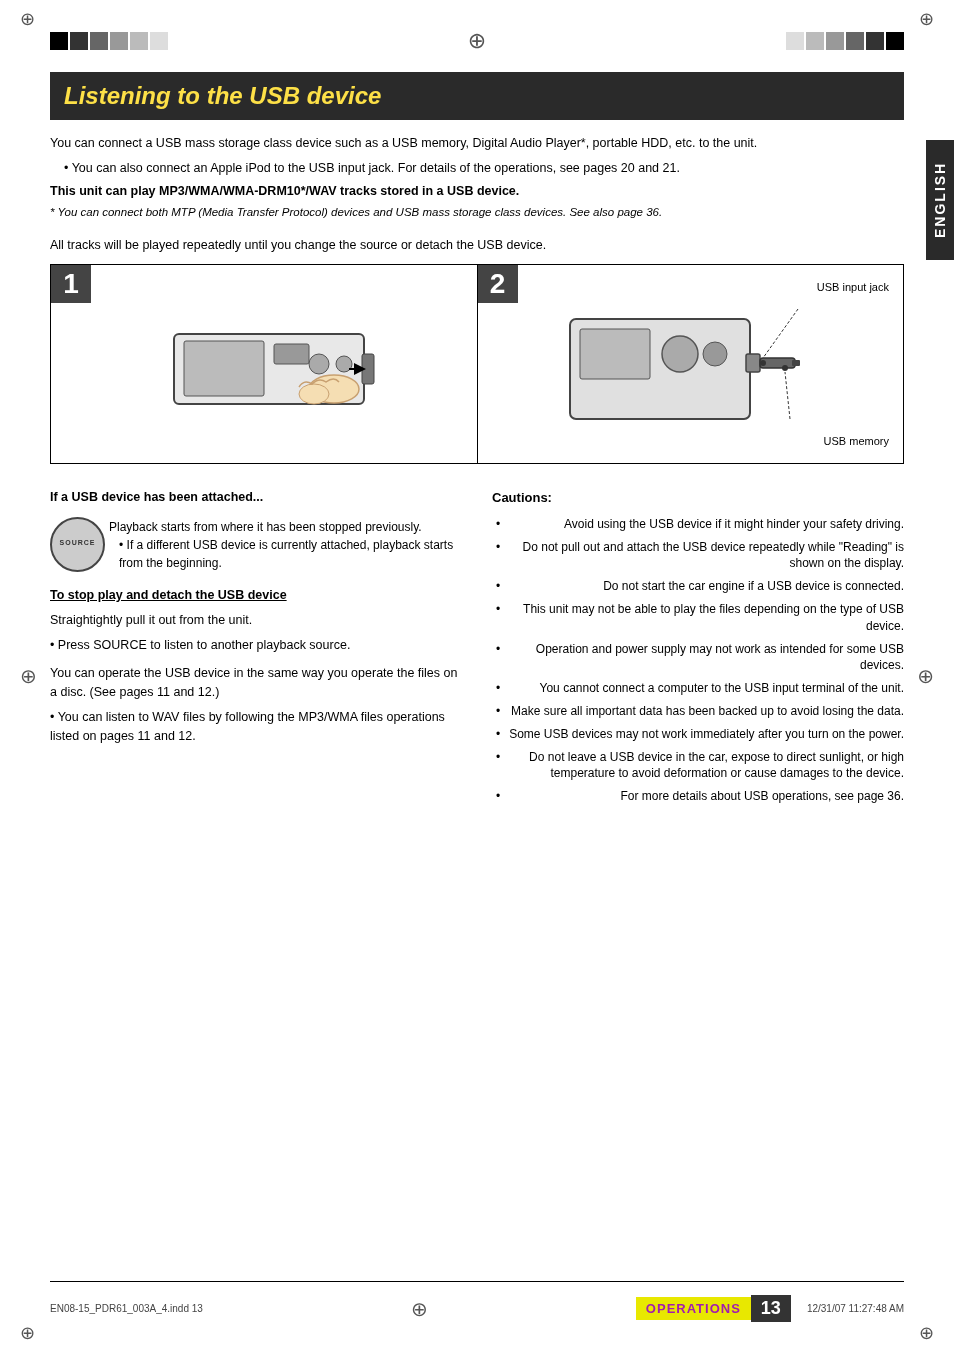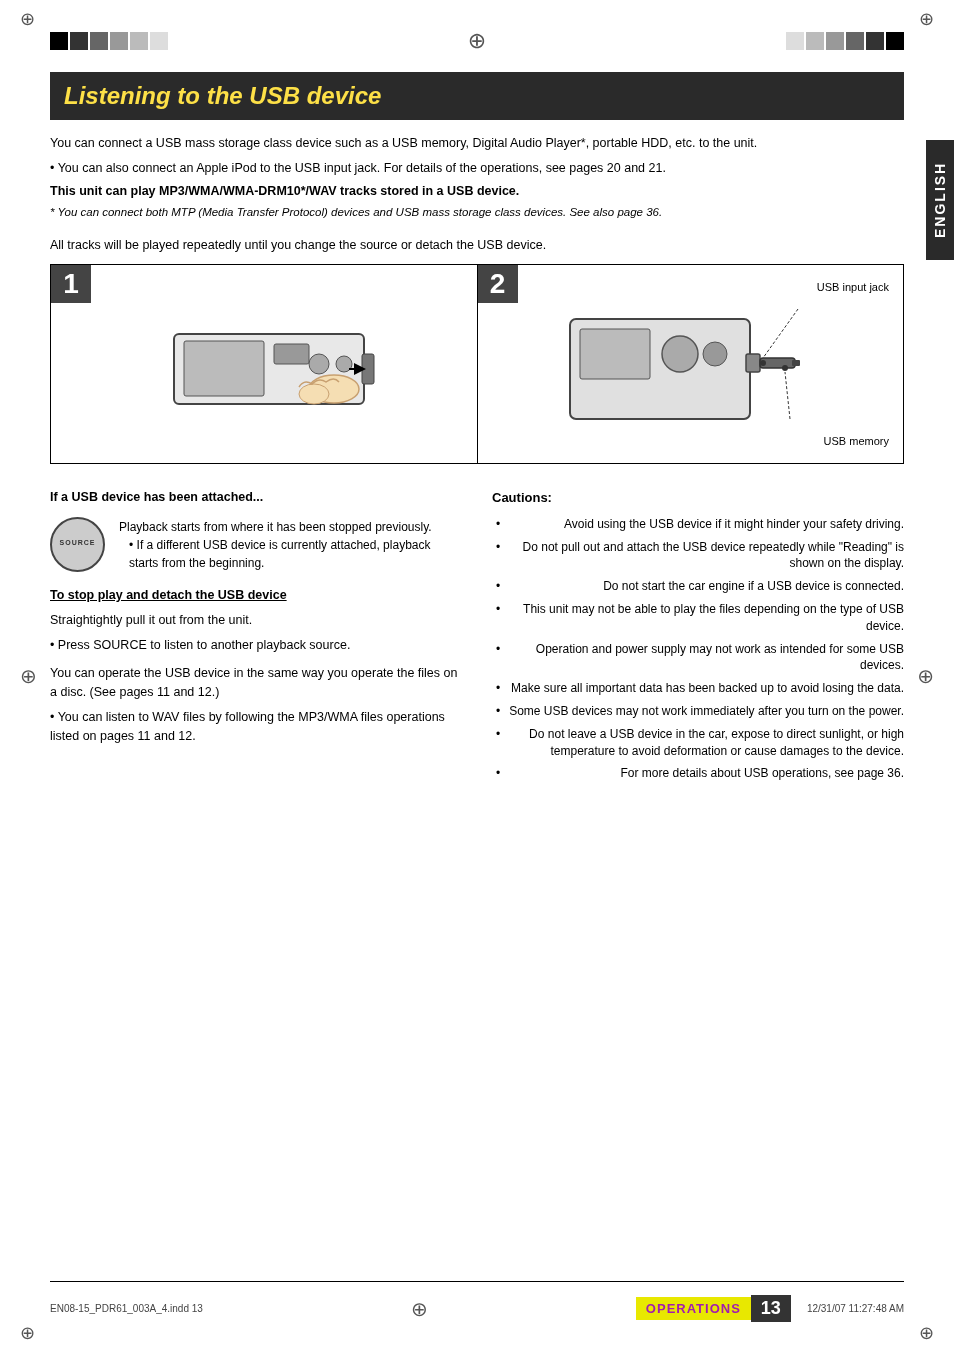--- a/index.html
+++ b/index.html
@@ -60,20 +60,21 @@
     .content-body {
       font-size: 12.5px;
       line-height: 1.5;
     }
 
     .intro-para {
       margin-bottom: 6px;
     }
 
     .bullet-intro {
+      margin-left: 14px;
       margin-bottom: 4px;
     }
 
     .bold-line {
       font-weight: bold;
       margin-bottom: 4px;
     }
 
     .italic-note {
       font-style: italic;
@@ -135,21 +136,21 @@
     
     .if-attached {
       font-weight: bold;
       margin-bottom: 10px;
       font-size: 12.5px;
     }
 
     .source-icon-row {
       display: flex;
       align-items: center;
-      gap: 14px;
+      gap: 4px;
       margin-bottom: 14px;
     }
 
     .source-button {
       width: 55px;
       height: 55px;
       border-radius: 50%;
       border: 2px solid #444;
       background: #ccc;
       display: flex;
@@ -463,20 +464,21 @@
       </div>
 
       <div class="col-right">
         <p class="cautions-heading">Cautions:</p>
         <ul class="cautions-list">
           <li>Avoid using the USB device if it might hinder your safety driving.</li>
           <li>Do not pull out and attach the USB device repeatedly while "Reading" is shown on the display.</li>
           <li>Do not start the car engine if a USB device is connected.</li>
           <li>This unit may not be able to play the files depending on the type of USB device.</li>
           <li>Operation and power supply may not work as intended for some USB devices.</li>
+          <li>You cannot connect a computer to the USB input terminal of the unit.</li>
           <li>Make sure all important data has been backed up to avoid losing the data.</li>
           <li>Some USB devices may not work immediately after you turn on the power.</li>
           <li>Do not leave a USB device in the car, expose to direct sunlight, or high temperature to avoid deformation or cause damages to the device.</li>
           <li>For more details about USB operations, see page 36.</li>
         </ul>
       </div>
 
     </div>
 
   </div>

